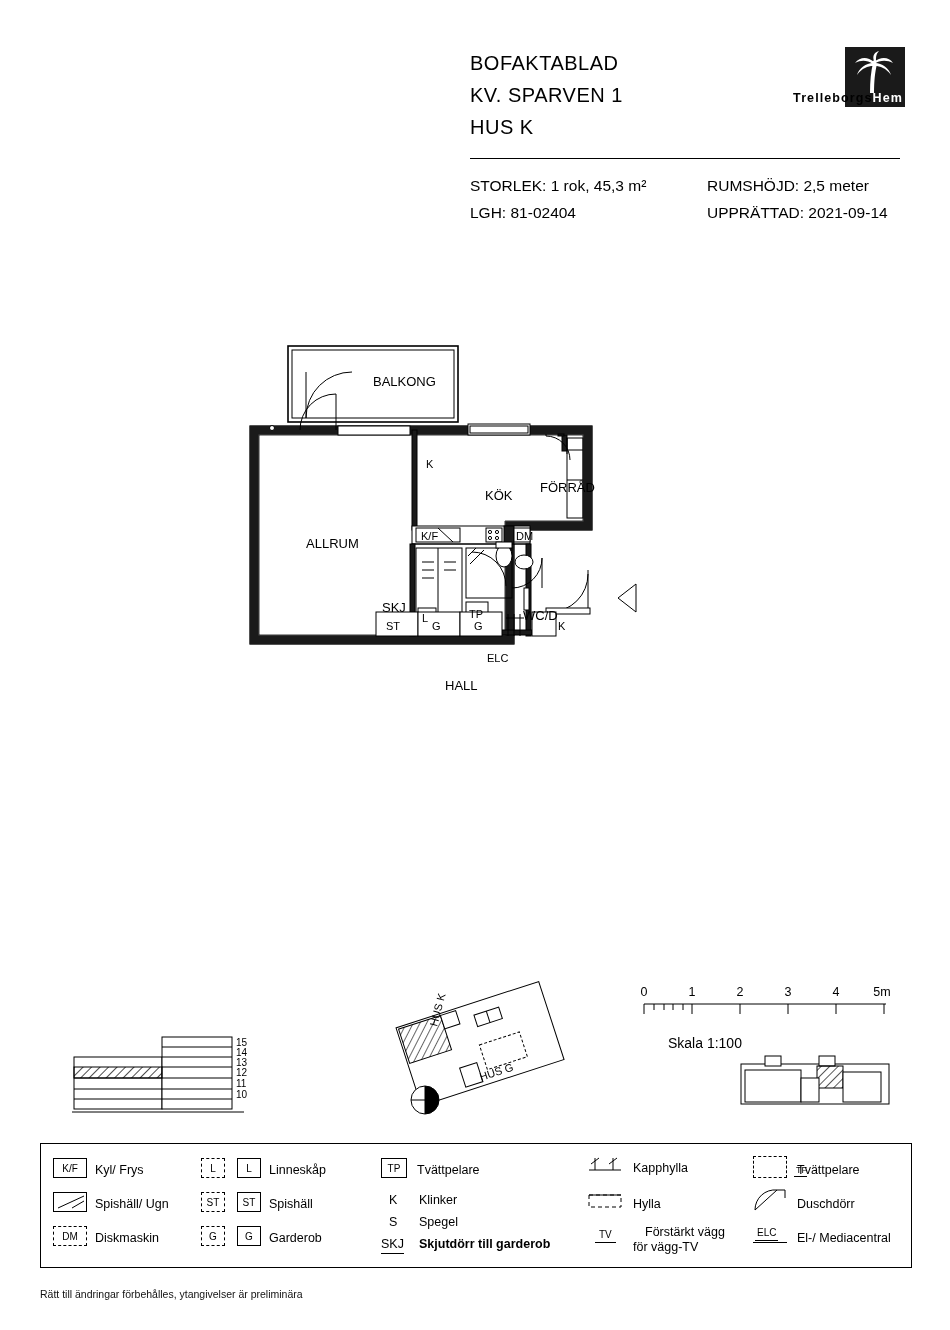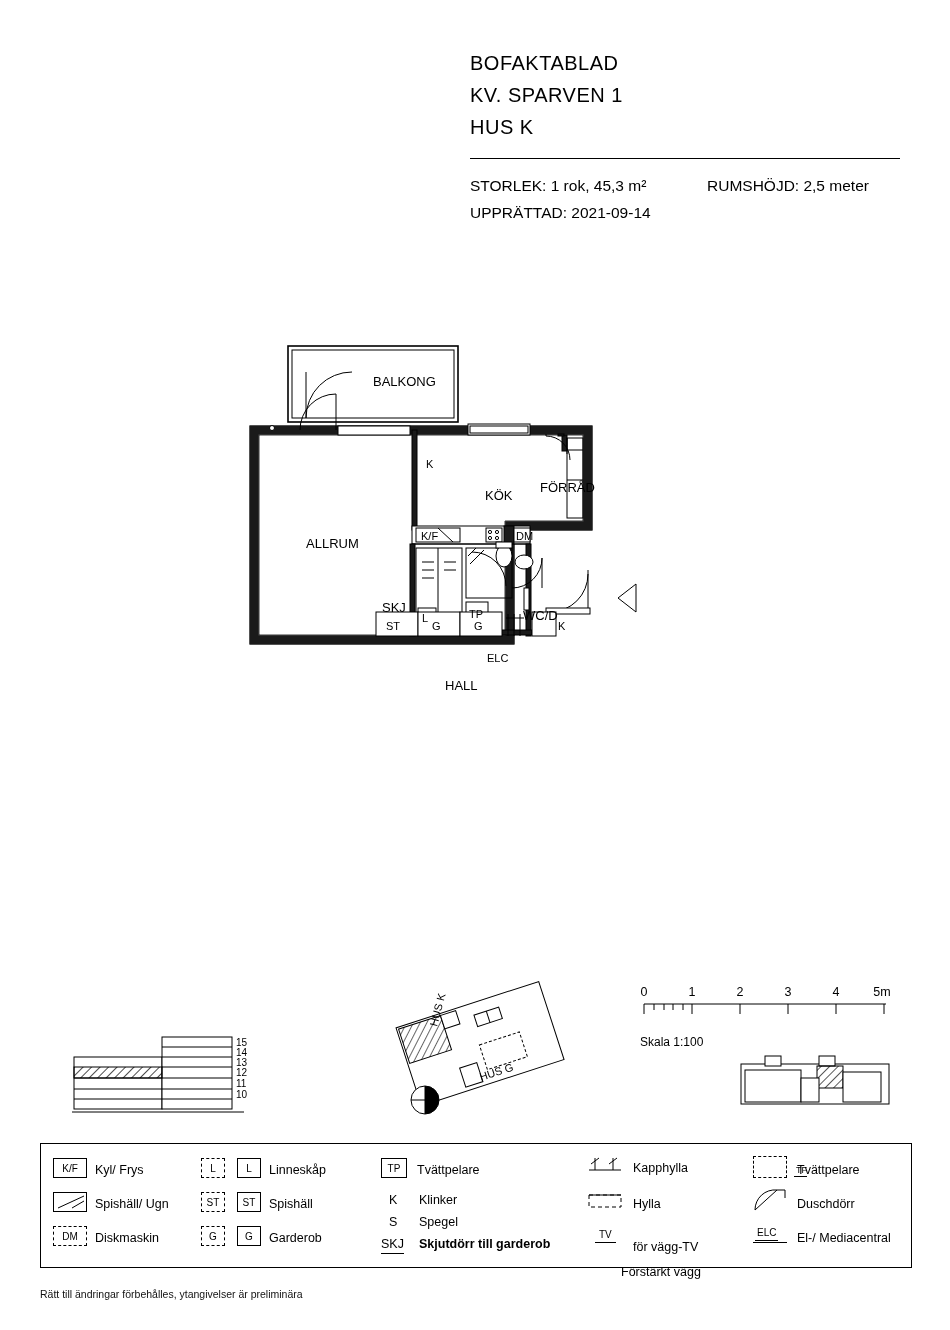--- a/index.html
+++ b/index.html
@@ -113,21 +113,22 @@
     height: 16px;
     font-size: 12.5px;
   }
   .scalebar .labels span {
     position: absolute;
     top: 0;
     transform: translateX(-50%);
   }
   .scalebar .skala {
     margin-top: 14px;
-    font-size: 12px;
+    font-size: 14px;
+    margin-left: 28px;
   }
 
   
   .elevation {
     position: absolute;
     left: 72px;
     top: 1035px;
   }
   .siteplan {
     position: absolute;
@@ -184,30 +185,46 @@
 </head>
 <body>
 
 <div class="page">
 
   <div class="header">
     <div class="title-line">BOFAKTABLAD</div>
     <div class="title-line">KV. SPARVEN 1</div>
     <div class="title-line">HUS K</div>
 
+    <div class="logo-box">
+      <div class="logo-square"></div>
+      <svg class="palm" viewBox="0 0 46 52">
+        <path fill="#ffffff" d="M22 12 C20 20 19 30 19 42 L23 42 C23 30 24 21 26 13 Z"></path>
+        <path fill="#ffffff" d="M23 11 C16 5 9 6 4 12 C10 9 16 9 22 13 Z"></path>
+        <path fill="#ffffff" d="M23 11 C30 5 38 6 42 12 C36 9 29 9 23 13 Z"></path>
+        <path fill="#ffffff" d="M22 12 C15 12 8 17 6 24 C11 17 17 15 22 15 Z"></path>
+        <path fill="#ffffff" d="M24 12 C31 12 38 17 40 24 C35 17 29 15 24 15 Z"></path>
+        <path fill="#ffffff" d="M23 10 C21 4 24 1 28 0 C25 3 25 6 25 10 Z"></path>
+        <circle fill="#ffffff" cx="23" cy="12" r="2.4"></circle>
+      </svg>
+      <div class="logo-text">
+        <span>Trelleborgs</span><span class="white">Hem</span>
+      </div>
+    </div>
   </div>
 
   <div class="hrule"></div>
 
   <div class="meta">
     <div class="row">
       <div class="col1">STORLEK: 1 rok, 45,3 m²</div>
       <div class="col2">RUMSHÖJD: 2,5 meter</div>
     </div>
     <div class="row">
+      <div class="col1">LGH: 81-02404</div>
       <div class="col2">UPPRÄTTAD: 2021-09-14</div>
     </div>
   </div>
 
   <div class="plan">
     <svg width="440" height="430" viewBox="0 0 440 430">
       <g stroke="#000" fill="none" stroke-width="1">
 
         <rect x="48" y="16" width="170" height="76" stroke="#000" stroke-width="1.6" fill="#fff"></rect>
         <rect x="52" y="20" width="162" height="68" stroke="#000" stroke-width="1" fill="#fff"></rect>
@@ -489,21 +506,21 @@
 
       <div style="position:absolute; left:546px; top:48px;">
         <svg width="36" height="18">
             <rect x="2" y="3" width="32" height="12" fill="#fff" stroke="#000" stroke-dasharray="4 3"></rect>
             <line x1="2" y1="3" x2="34" y2="3" stroke="#000"></line>
           </svg>
       </div>
       <div class="lg-label" style="left:592px; top:52px;">Hylla</div>
 
       <div class="lg-label" style="left:554px; top:84px; font-size:10px; border-bottom:1.5px solid #000; padding:0 4px 1px 4px;">TV</div>
-      <div class="lg-label" style="left:580px; top:80px;margin-top:40px;">Förstärkt vägg</div>
+      <div class="lg-label" style="left:604px; top:80px;">Förstärkt vägg</div>
       <div class="lg-label" style="left:592px; top:95px;">för vägg-TV</div>
 
       <div class="boxsym dash" style="left:712px; top:12px; width:34px; height:22px; align-items:flex-end; justify-content:flex-start;">
         <span style="font-size:9px; padding:0 0 1px 2px; border-bottom:1px solid #000;margin-left:40px;">TF</span>
       </div>
       <div class="lg-label" style="left:756px; top:18px;">Tvättpelare</div>
 
       <div style="position:absolute; left:710px; top:44px;">
         <svg width="40" height="26">
           <path d="M4 22 A20 20 0 0 1 26 2" stroke="#000" fill="none"></path>

